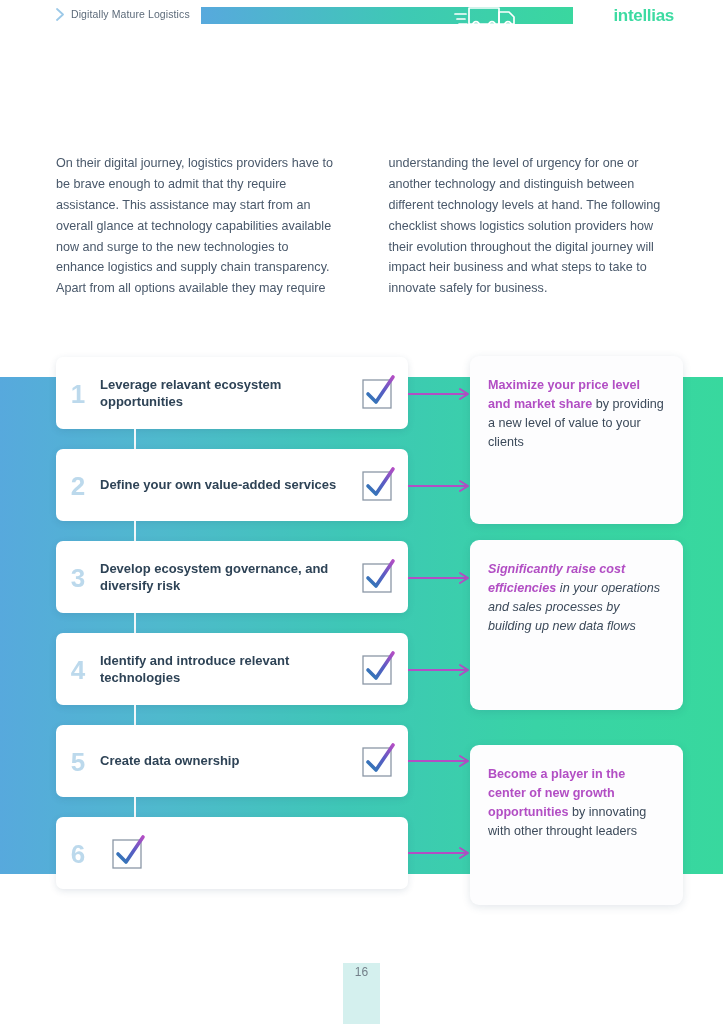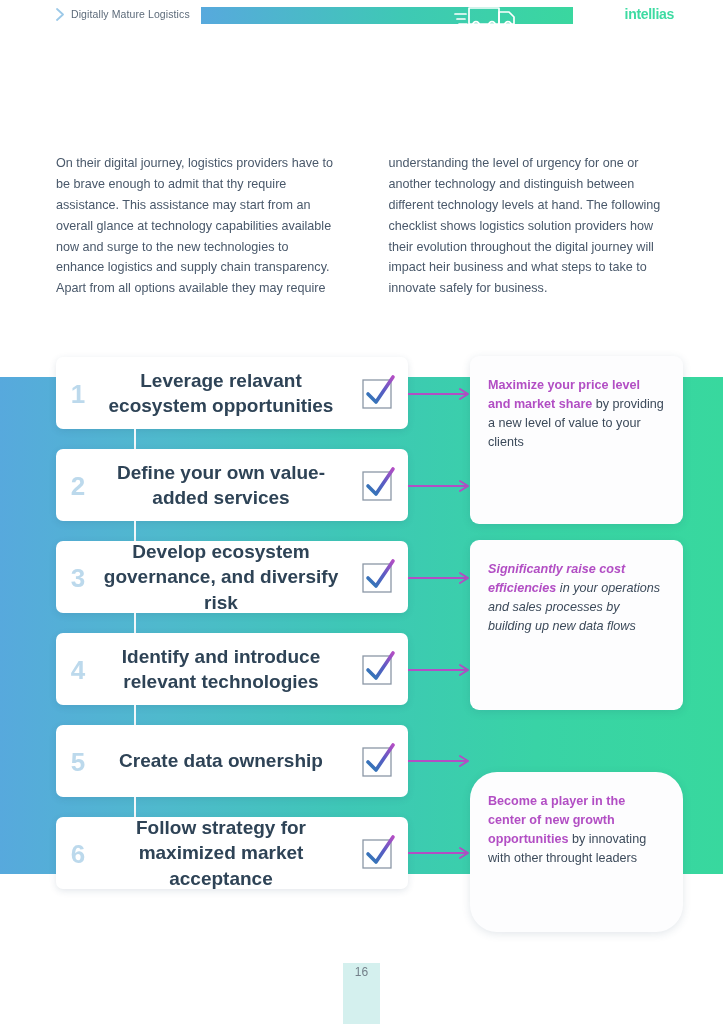--- a/index.html
+++ b/index.html
@@ -22,21 +22,21 @@
     font-size:10.5px; color:#5d6b7a; letter-spacing:.1px; white-space:nowrap;
   }
   .hdr-bar {
     position:absolute; left:200px; top:7px; width:372px; height:17px;
     background: linear-gradient(90deg,#57a9dd 0%, #3ec9b4 55%, #3ad79f 100%);
   }
   .hdr-truck { position:absolute; left:452px; top:2px; width:70px; height:28px; }
   .hdr-truck svg { display:block; }
   .hdr-logo {
     position:absolute; right:50px; top:6px;
-    font-size:14px; font-weight:bold; color:#3ddba2; letter-spacing:-0.3px;margin-left:42px;
+    font-size:17px; font-weight:bold; color:#3ddba2; letter-spacing:-0.3px;margin-left:42px;
   }
 
   
   .title {
     position:absolute; left:56px; top:47px; width:600px;
     font-size:31px; line-height:1.18; font-weight:bold; color:#2e4356;
     letter-spacing:-0.2px;
   }
 
   
@@ -58,22 +58,22 @@
     box-shadow:0 2px 7px rgba(40,70,100,.13);
     display:flex; align-items:center;
     margin-bottom:20px;
   }
   .check-num {
     width:44px; flex:0 0 44px; text-align:center;
     font-size:26px; font-weight:bold; color:#bcd9ec; line-height:1;
     padding-top:2px;
   }
   .check-text {
-    flex:1 1 auto; font-size:19px; font-weight:bold; line-height:1.32;
-    color:#2e4356; padding-right:8px;text-align:center;
+    flex:1 1 auto; font-size:13px; font-weight:bold; line-height:1.32;
+    color:#2e4356; padding-right:8px;
   }
   .check-box {
     width:58px; flex:0 0 58px; display:flex; align-items:center; justify-content:center;
   }
   .check-box svg { display:block; overflow:visible; }
   
   .connector {
     position:absolute; left:78px; width:2px; height:20px;
     background:#f2f7fa;
   }
@@ -221,21 +221,20 @@
               </linearGradient>
             </defs>
             <rect x="1" y="4" width="28" height="28" fill="none" stroke="#8b97a6" stroke-width="1.3"></rect>
             <path d="M6 18 L14 26 L31 1" fill="none" stroke="url(#g4)" stroke-width="3.6" stroke-linecap="round" stroke-linejoin="round"></path>
           </svg>
         </div>
       </div>
       <div class="connector" style="top: 440px;"></div>
       <div class="check-card">
         <div class="check-num">6</div>
-        <div class="check-text">Follow strategy for maximized market acceptance</div>
         <div class="check-box">
           <svg width="34" height="34" viewBox="0 0 34 34">
             <defs>
               <linearGradient id="g5" x1="0" y1="1" x2="1" y2="0">
                 <stop offset="0%" stop-color="#2a7bb5"></stop>
                 <stop offset="55%" stop-color="#5b5bc4"></stop>
                 <stop offset="100%" stop-color="#b24ec4"></stop>
               </linearGradient>
             </defs>
             <rect x="1" y="4" width="28" height="28" fill="none" stroke="#8b97a6" stroke-width="1.3"></rect>
@@ -280,18 +279,18 @@
         <svg width="66" height="14" viewBox="0 0 66 14">
           <path d="M0 7 H58" stroke="#b24ec4" stroke-width="2"></path>
           <path d="M52 2 L60 7 L52 12" fill="none" stroke="#b24ec4" stroke-width="2" stroke-linecap="round" stroke-linejoin="round"></path>
         </svg>
       </div>
     </div>
 
   <div id="outcomes">
       <div class="outcome" style="top: 356px; min-height: 168px;"><span class="hl">Maximize your price level and market share</span><span> by providing a new level of value to your clients</span></div>
       <div class="outcome" style="top: 540px; min-height: 170px; font-style: italic;"><span class="hl">Significantly raise cost efficiencies</span><span> in your operations and sales processes by building up new data flows</span></div>
-      <div class="outcome" style="top: 772px; min-height: 160px; border-radius: 27px;"><span class="hl">Become a player in the center of new growth opportunities</span><span> by innovating with other throught leaders</span></div>
+      <div class="outcome" style="top: 745px; min-height: 160px;"><span class="hl">Become a player in the center of new growth opportunities</span><span> by innovating with other throught leaders</span></div>
     </div>
 
   <div class="pagenum">16</div>
 
 </div>
 
 </body></html>

